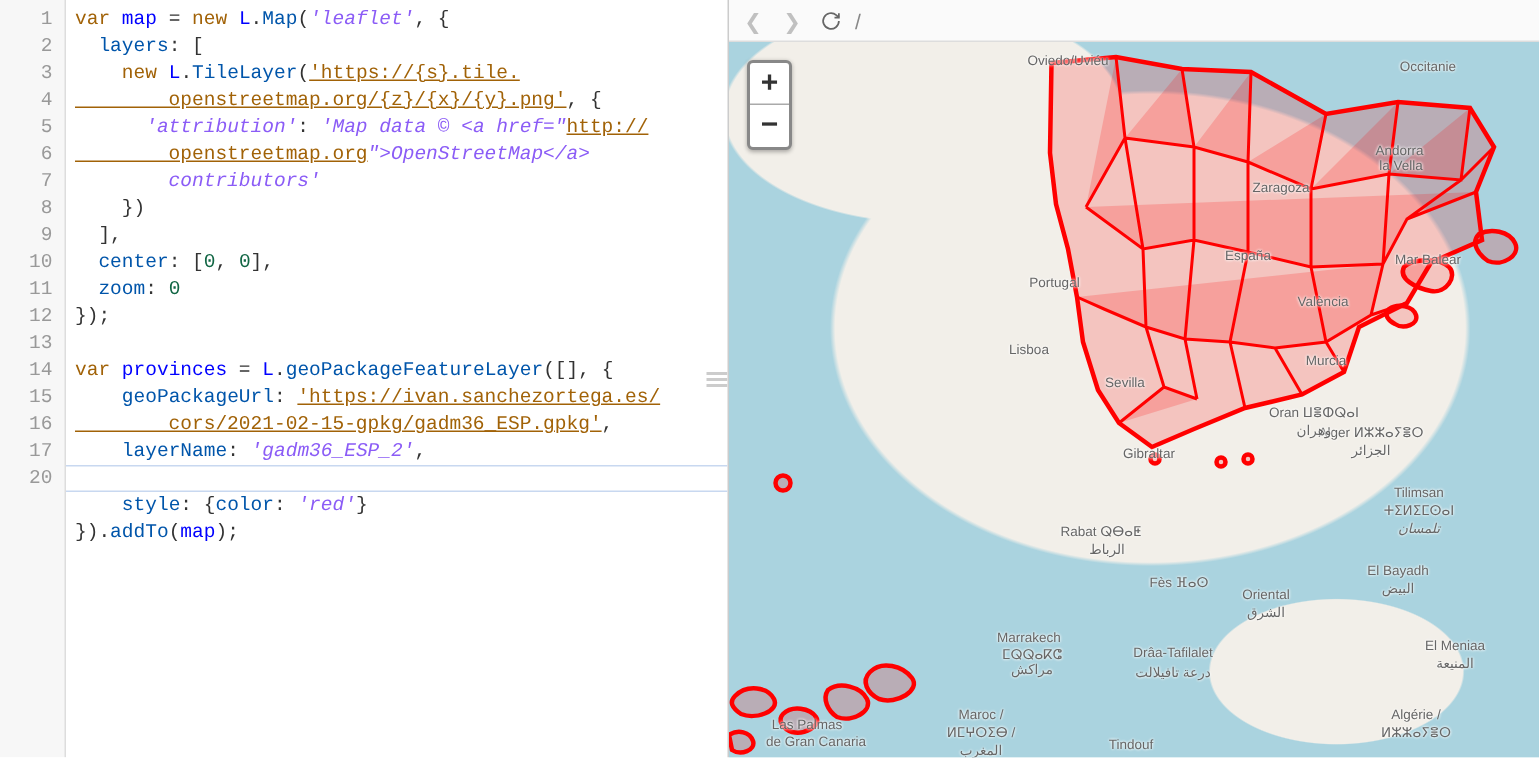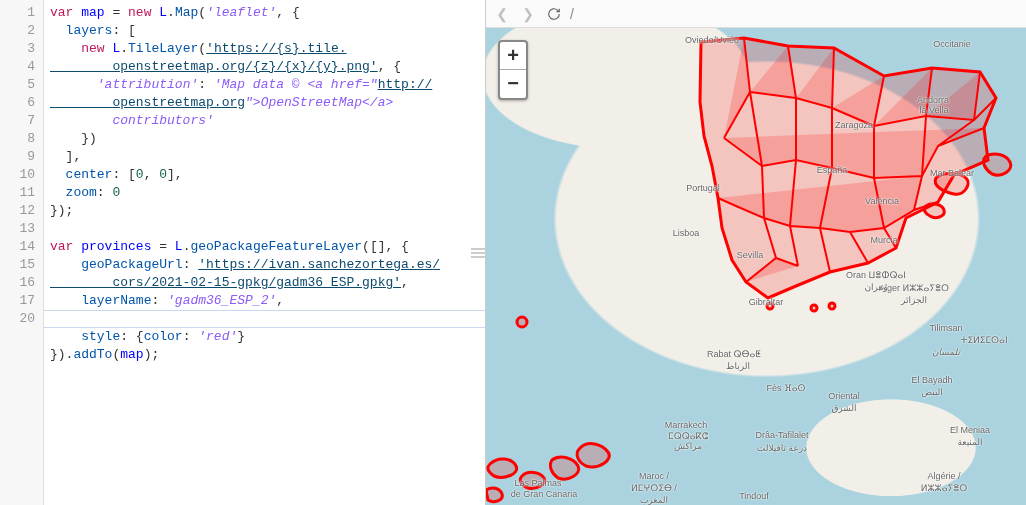--- a/index.html
+++ b/index.html
@@ -38,26 +38,26 @@
   }
   .gutter > div { height: 18px; }
   .code {
     margin-left: 44px;
     padding: 4px 6px;
     line-height: 18px;
     white-space: pre;
     color: #333;
   }
   .code .line { min-height: 18px; }
-  .tok-kw  { color: #be185d; }
+  .tok-kw  { color: #a16207; }
   .tok-var { color: #00f; }
   .tok-prop{ color: #05a; }
   .tok-num { color: #164; }
   .tok-str { color: #8b5cf6; font-style: italic; }
-  .tok-link{ color: #0c4a6e; text-decoration: underline; }
+  .tok-link{ color: #a16207; text-decoration: underline; }
   .tok-punct { color: #333; }
   .active-line {
     position: absolute;
     left: 44px; right: 0;
     height: 18px;
     border-top: 1px solid #c8d8f0;
     border-bottom: 1px solid #c8d8f0;
     top: calc(4px + 17 * 18px);
     pointer-events: none;
   }
@@ -222,21 +222,21 @@
         <span class="city-label" style="left: 398px; top: 212px;">Murcia</span>
         <span class="city-label" style="left: 447px; top: 72px;">Andorra</span>
         <span class="city-label" style="left: 448px; top: 82px;">la Vella</span>
         <span class="city-label" style="left: 466px; top: 145px;">Mar Balear</span>
         <span class="city-label" style="left: 466px; top: 16px;">Occitanie</span>
         <span class="city-label" style="left: 428px; top: 260px;">Alger ⵍⵣⵣⴰⵢⴻⵔ</span>
         <span class="city-label" style="left: 428px; top: 272px;">الجزائر</span>
         <span class="city-label" style="left: 390px; top: 247px;">Oran ⵡⴻⵀⵕⴰⵏ</span>
         <span class="city-label" style="left: 390px; top: 259px;">وهران</span>
         <span class="city-label" style="left: 460px; top: 300px;">Tilimsan</span>
-        <span class="city-label" style="left: 460px; top: 312px; margin-left: 38px;">ⵜⵉⵍⵉⵎⵙⴰⵏ</span>
+        <span class="city-label" style="left: 460px; top: 312px;">ⵜⵉⵍⵉⵎⵙⴰⵏ</span>
         <span class="city-label" style="left: 460px; top: 324px; font-style: italic;">تلمسان</span>
         <span class="city-label" style="left: 446px; top: 352px;">El Bayadh</span>
         <span class="city-label" style="left: 446px; top: 364px;">البيض</span>
         <span class="city-label" style="left: 484px; top: 402px;">El Meniaa</span>
         <span class="city-label" style="left: 484px; top: 414px;">المنيعة</span>
         <span class="city-label" style="left: 458px; top: 448px;">Algérie /</span>
         <span class="city-label" style="left: 458px; top: 460px;">ⵍⵣⵣⴰⵢⴻⵔ</span>
         <span class="city-label" style="left: 358px; top: 368px;">Oriental</span>
         <span class="city-label" style="left: 358px; top: 380px;">الشرق</span>
         <span class="city-label" style="left: 168px; top: 448px;">Maroc /</span>

